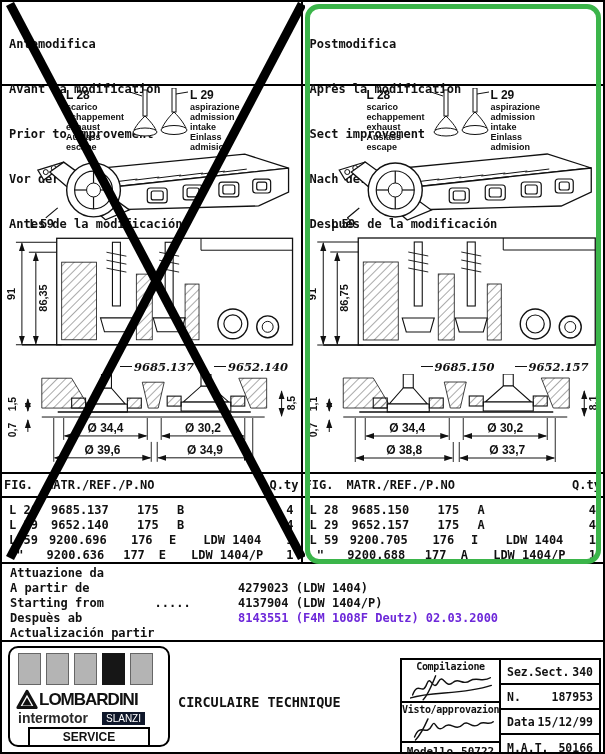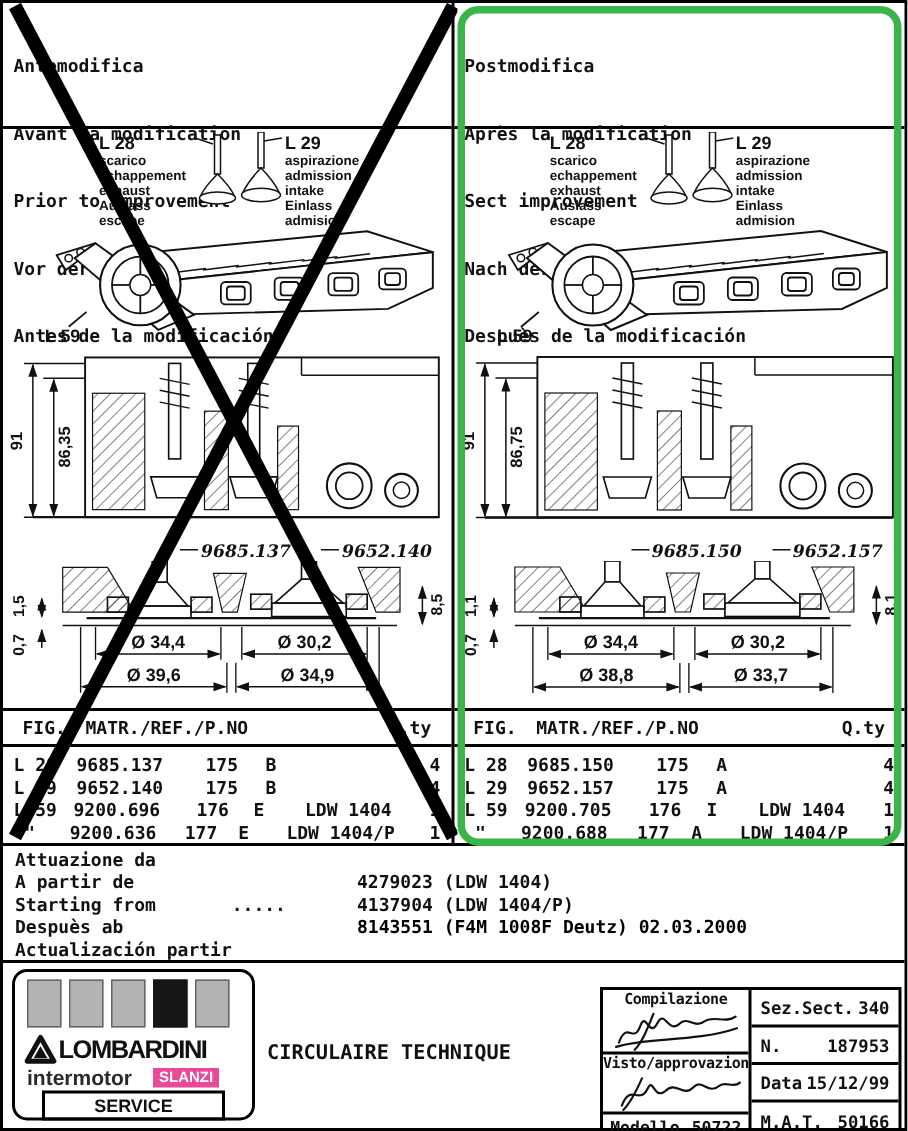--- a/index.html
+++ b/index.html
@@ -25,44 +25,44 @@
   .pnum{position:absolute;top:0;font-family:"DejaVu Serif",serif;font-style:italic;
         font-weight:bold;font-size:11.5px;white-space:nowrap;}
   .pn1{left:118px;} .pn2{left:212px;}
   .leader{display:inline-block;width:12px;height:1px;background:#111;vertical-align:4px;margin-right:2px;}
   svg text{font-family:"Liberation Sans",sans-serif;font-weight:bold;fill:#111;}
   svg .ln{stroke:#111;fill:none;}
   svg .fw{fill:#fff;stroke:#111;}
   .ptable{height:90px;box-sizing:border-box;border-top:2px solid #000;padding:0 7px;
           font-size:12px;}
   .thead{display:flex;height:22px;align-items:center;border-bottom:2px solid #000;
-         margin:0 -7px;padding:0 13px;}
+         margin:0 -7px;padding:0 2px;}
   .tbody{padding-top:5px;}
   .trow{display:flex;line-height:15px;white-space:pre;}
   .t-fig{width:42px;} .t-matr{width:86px;} .t-ref{width:40px;} .t-code{width:36px;}
   .t-model{flex:1;} .t-qty{width:34px;text-align:right;}
   .t-matrh{flex:1;}
   .impl{height:78px;box-sizing:border-box;border-top:2px solid #000;overflow:hidden;
         padding:2px 8px 0;font-size:12px;line-height:15px;}
   .irow{display:flex;white-space:pre;}
   .ilabel{width:228px;display:inline-block;}
-  .ivalue.red{color:#000000;}
+  .ivalue.red{color:#6d28d9;}
   .footer{height:112px;box-sizing:border-box;border-top:2px solid #000;position:relative;}
   .logobox{position:absolute;left:6px;top:4px;width:162px;height:101px;box-sizing:border-box;
            border:2px solid #000;border-radius:10px;padding:3px 6px;}
   .sqrow{display:flex;gap:5px;margin:2px 2px 0;}
   .sq{width:23px;height:32px;border:1px solid #666;box-sizing:border-box;background:#b4b4b4;}
   .sq.dark{background:#161616;border-color:#161616;}
   .brandrow{display:flex;align-items:center;gap:1px;margin-top:4px;}
   .brandname{font-family:"Liberation Sans",sans-serif;font-weight:bold;font-size:17px;
              letter-spacing:-1px;}
   .subrow{display:flex;align-items:center;gap:14px;margin:0 0 0 2px;}
   .intermotor{font-family:"Liberation Sans",sans-serif;font-weight:bold;font-size:14px;color:#2a2a2a;}
-  .slanzi{font-family:"Liberation Sans",sans-serif;font-weight:bold;font-size:10px;color:#fff;
-          background:#ec4899;padding:1px 4px;}
+  .slanzi{font-family:"Liberation Sans",sans-serif;font-weight:normal;font-size:10px;color:#fff;
+          background:#0f172a;padding:1px 4px;}
   .servicebox{border:2px solid #000;margin:1px 12px 0;text-align:center;
               font-family:"Liberation Sans",sans-serif;font-weight:bold;font-size:12px;height:16px;line-height:16px;}
   .titles{position:absolute;left:176px;top:14px;font-size:13.5px;line-height:18.5px;white-space:pre;}
   .approval{position:absolute;right:2px;top:16px;width:201px;height:104px;box-sizing:border-box;
             border:2px solid #000;display:flex;}
   .appleft{width:99px;box-sizing:border-box;border-right:2px solid #000;display:flex;flex-direction:column;}
   .appright{flex:1;display:flex;flex-direction:column;}
   .applbl{font-size:10px;text-align:center;line-height:13px;letter-spacing:-0.3px;white-space:nowrap;overflow:hidden;}
   .sig{display:block;margin:0 auto;}
   .sep{border-top:2px solid #000;}

